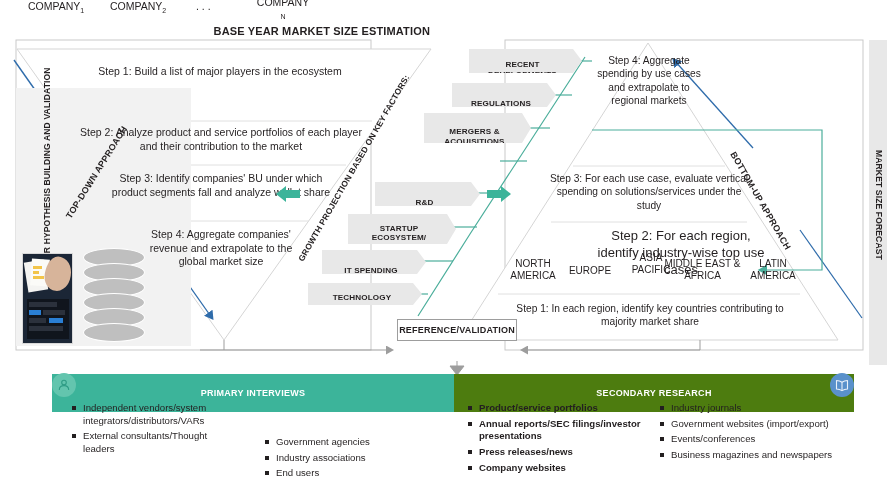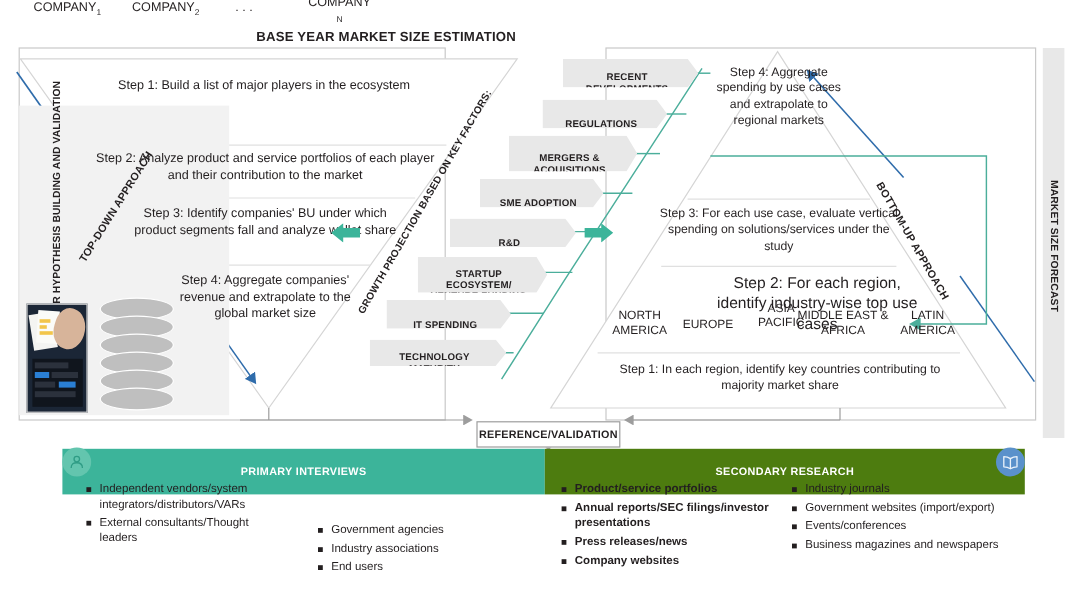--- a/index.html
+++ b/index.html
@@ -150,21 +150,21 @@
     position:absolute;
     text-align:center;
     font-size:10px;
     line-height:1.2;
     color:#231f20;
   }
 
   
   .refbox{
     position:absolute;
-    left:397px;top:351px;width:120px;height:22px;
+    left:397px;top:319px;width:120px;height:22px;
     border:1px solid #9d9d9d;
     background:#ffffff;
     display:flex;align-items:center;justify-content:center;
     font-size:9px;font-weight:bold;letter-spacing:.2px;
     box-sizing:border-box;
     z-index:6;
   }
 
   
   .right-band{
@@ -335,21 +335,20 @@
   <div class="diag d-topdown">TOP-DOWN APPROACH</div>
   <div class="diag d-growth">GROWTH PROJECTION BASED ON KEY FACTORS:</div>
   <div class="diag d-bottomup">BOTTOM-UP APPROACH</div>
 
   <div class="chev" style="left:469px;top:49px;width:113px;height:24px;">RECENT DEVELOPMENTS</div>
 
   <div class="chev" style="left:452px;top:83px;width:104px;height:24px;">REGULATIONS</div>
 
   <div class="chev" style="left:424px;top:113px;width:107px;height:30px;">MERGERS &amp; ACQUISITIONS</div>
 
-  <div class="chev" style="left:400px;top:149px;width:103px;height:24px;">SME ADOPTION</div>
 
   <div class="chev" style="left:375px;top:182px;width:105px;height:24px;">R&amp;D</div>
 
   <div class="chev" style="left:348px;top:214px;width:108px;height:30px;">STARTUP ECOSYSTEM/ VENTURE FUNDING</div>
 
   <div class="chev" style="left:322px;top:250px;width:104px;height:24px;">IT SPENDING</div>
 
   <div class="chev" style="left:308px;top:283px;width:114px;height:22px;">TECHNOLOGY MATURITY</div>
 
   <svg class="teal-arrow" style="left:276px;top:186px;" viewBox="0 0 24 16">

